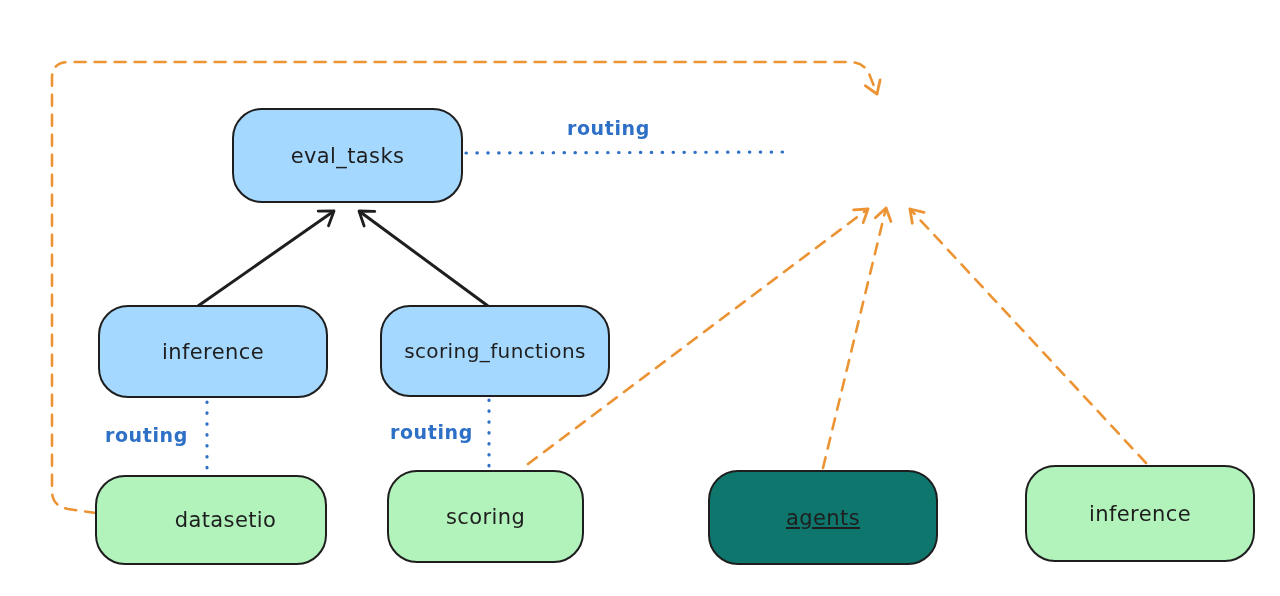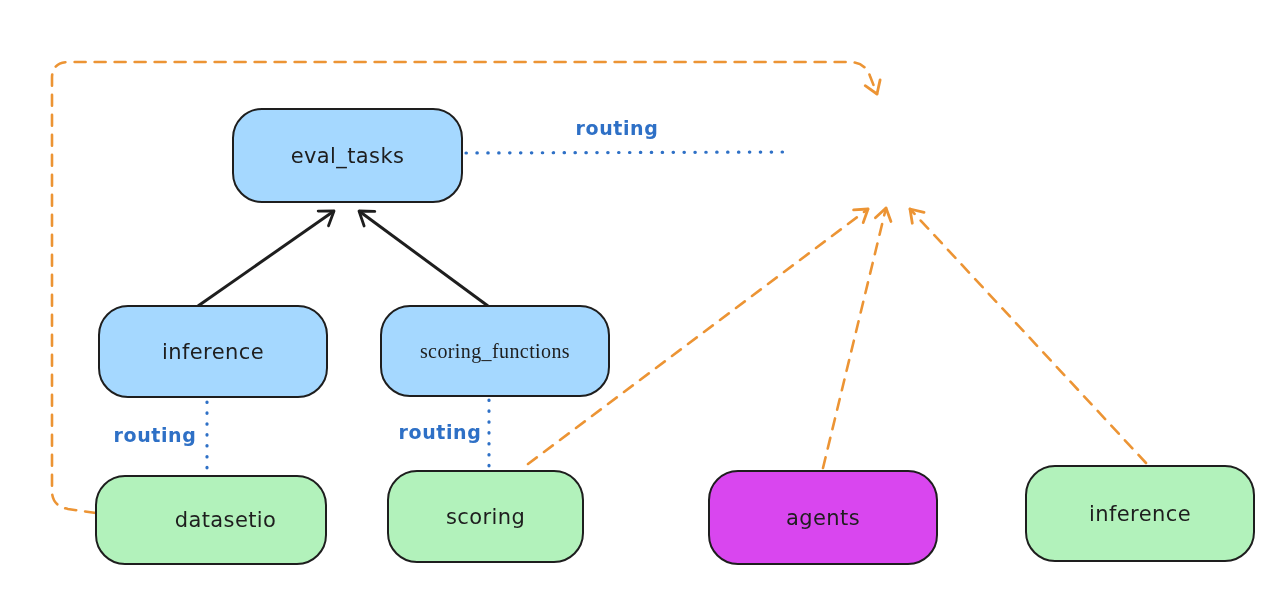--- a/index.html
+++ b/index.html
@@ -22,21 +22,20 @@
     font-size:21px;
     color:var(--c-black,#1e1e1e);
     letter-spacing:0.4px;
   }
   .edge-label{
     position:absolute;
     color:var(--c-blue,#2e70c6);
     font-size:19px;
     font-weight:bold;
     letter-spacing:0.6px;
-    text-align:center;
   }
   .stroke-black{stroke:var(--c-black,#1e1e1e);}
   .stroke-blue{stroke:var(--c-blue,#2e70c6);}
   .stroke-orange{stroke:var(--c-orange,#ec9434);}
   .solid-arrow{fill:none;stroke-width:3;}
   .dotted-line{fill:none;stroke-width:3.2;stroke-linecap:round;stroke-dasharray:0.4 10.5;}
   .dashed-arrow{fill:none;stroke-width:2.6;stroke-linecap:round;stroke-dasharray:11 9;}
   .mk{fill:none;stroke-width:2.8;stroke-linecap:round;stroke-linejoin:round;}
 </style>
 </head>
@@ -69,33 +68,33 @@
 
   <div class="node" style="left: 232px; top: 108px; width: 231px; height: 95px; background-color: rgb(165, 216, 255); text-align: center;">
     <span>eval_tasks</span>
   </div>
 
 
   <div class="node" style="left: 98px; top: 305px; width: 230px; height: 93px; background-color: rgb(165, 216, 255);">
     <span>inference</span>
   </div>
 
-  <div class="node" style="left: 380px; top: 305px; width: 230px; height: 92px; font-size: 20px; background-color: rgb(165, 216, 255); font-family: Liberation Serif, serif;">
+  <div class="node" style="left: 380px; top: 305px; width: 230px; height: 92px; font-size: 20px; background-color: rgb(165, 216, 255);">
     <span>scoring_functions</span>
   </div>
 
   <div class="node" style="left: 95px; top: 475px; width: 232px; height: 90px; background-color: rgb(178, 242, 187); padding-left: 29px;">
     <span>datasetio</span>
   </div>
 
   <div class="node" style="left: 387px; top: 470px; width: 197px; height: 93px; background-color: rgb(178, 242, 187);">
     <span>scoring</span>
   </div>
 
-  <div class="node" style="left: 708px; top: 470px; width: 230px; height: 95px; background-color: #d946ef;">
+  <div class="node" style="left: 708px; top: 470px; width: 230px; height: 95px; background-color: #0f766e; text-decoration: underline;">
     <span>agents</span>
   </div>
 
   <div class="node" style="left: 1025px; top: 465px; width: 230px; height: 97px; background-color: rgb(178, 242, 187); align-items: center;">
     <span>inference</span>
   </div>
 
   <div class="edge-label" style="left:567px;top:117px;width:100px">routing</div>
 
   <div class="edge-label" style="left:105px;top:424px;width:100px">routing</div>

